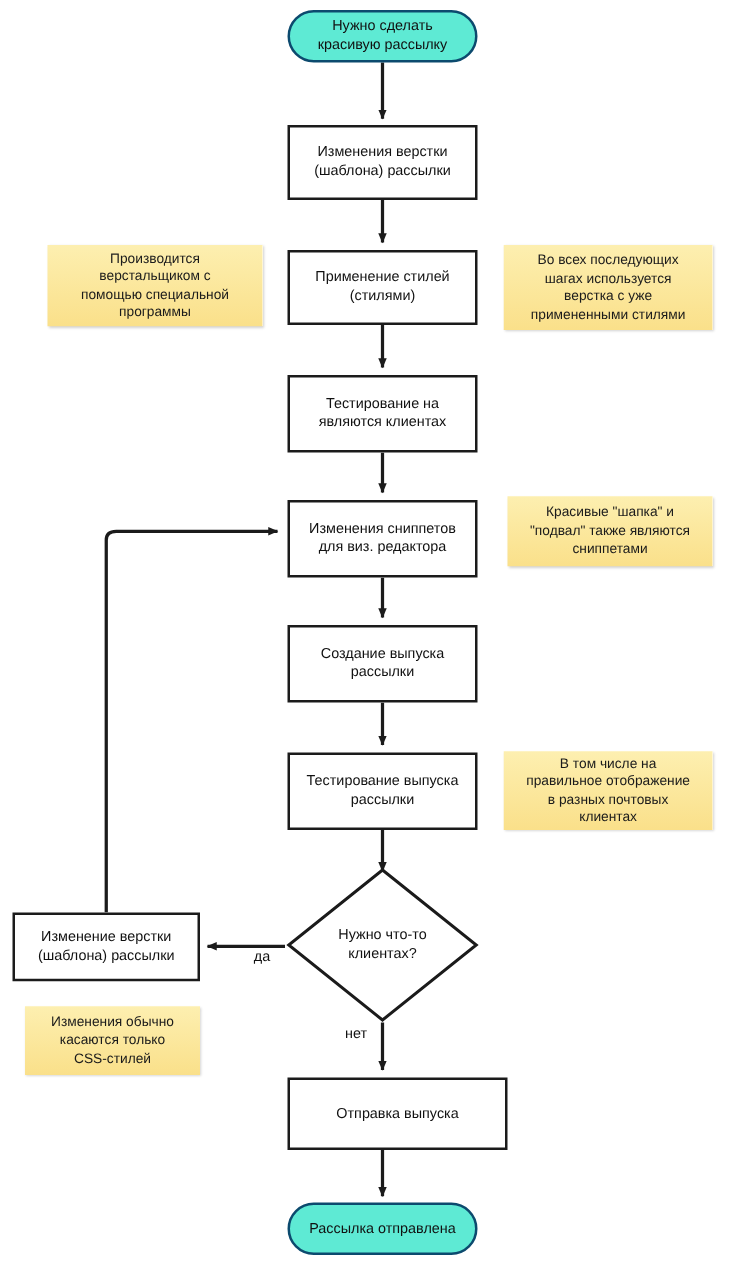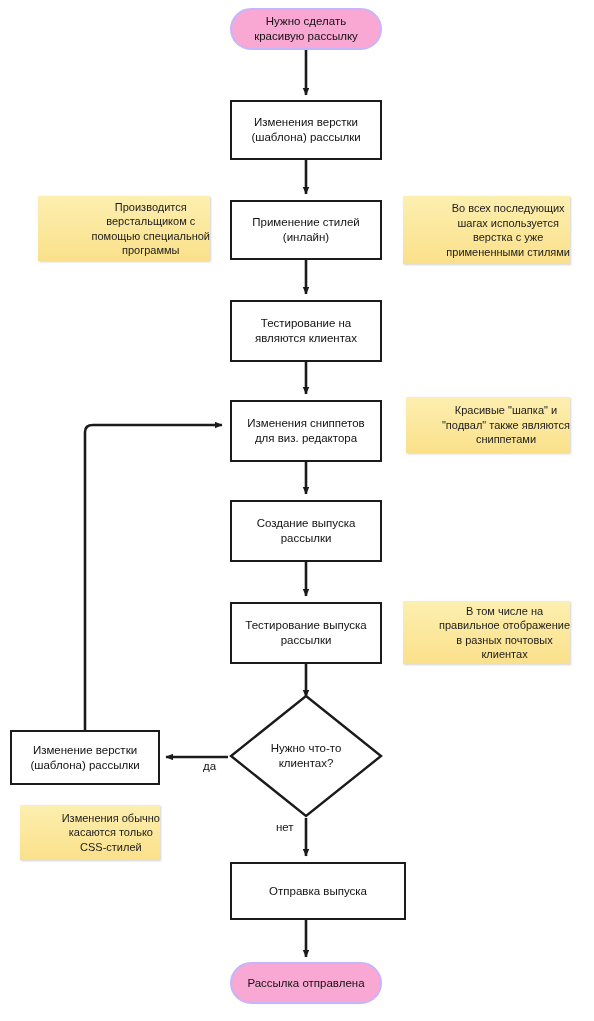--- a/index.html
+++ b/index.html
@@ -32,33 +32,32 @@
     font-size: 11.5px;
     line-height: 15px;
     white-space: pre-line;
     z-index: 3;
   }
   .process {
     border: 2px solid #1b1b1b;
     background: #ffffff;
   }
   .terminal {
-    border: 2px solid #c4b5fd;
-    background: #f9a8d4;
+    border: 2px solid #0c4a6e;
+    background: #5eead4;
     border-radius: 22px;
   }
   .note {
     background: #fbe89a;
     background: linear-gradient(180deg, #fdefb0 0%, #fae08a 100%);
     border: none;
     color: #1b1b1b;
     font-size: 11px;
     line-height: 14.5px;
     box-shadow: 1px 1px 2px rgba(0,0,0,0.18);
-    justify-content: flex-end;
   }
   .decision-wrap {
     position: absolute;
     z-index: 3;
   }
   .decision-label {
     position: absolute;
     left: 0;
     top: 0;
     width: 100%;
@@ -118,21 +117,21 @@
 красивую рассылку</span>
 </div>
 
 <div class="node process" style="left:230px; top:100px; width:152px; height:60px;">
   <span>Изменения верстки
 (шаблона) рассылки</span>
 </div>
 
 <div class="node process" style="left:230px; top:200px; width:152px; height:60px;">
   <span>Применение стилей
-(инлайн)</span>
+(стилями)</span>
 </div>
 
 <div class="node process" style="left:230px; top:300px; width:152px; height:62px;">
   <span>Тестирование на
 являются клиентах</span>
 </div>
 
 <div class="node process" style="left:230px; top:400px; width:152px; height:62px;">
   <span>Изменения сниппетов
 для виз. редактора</span>

